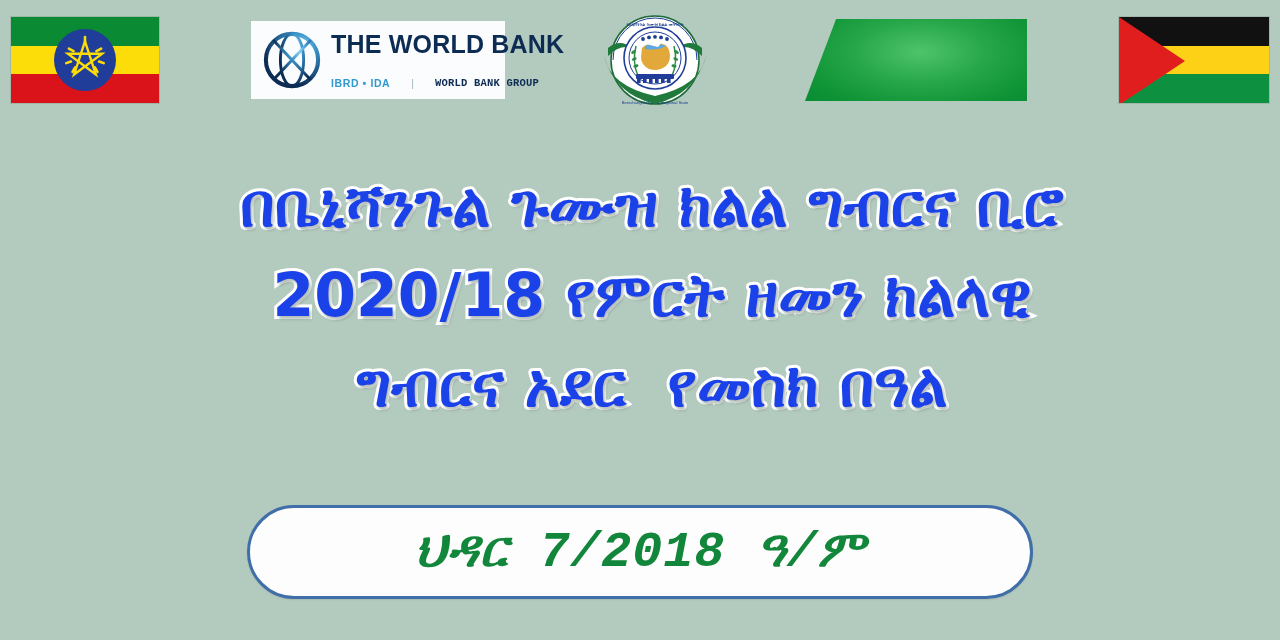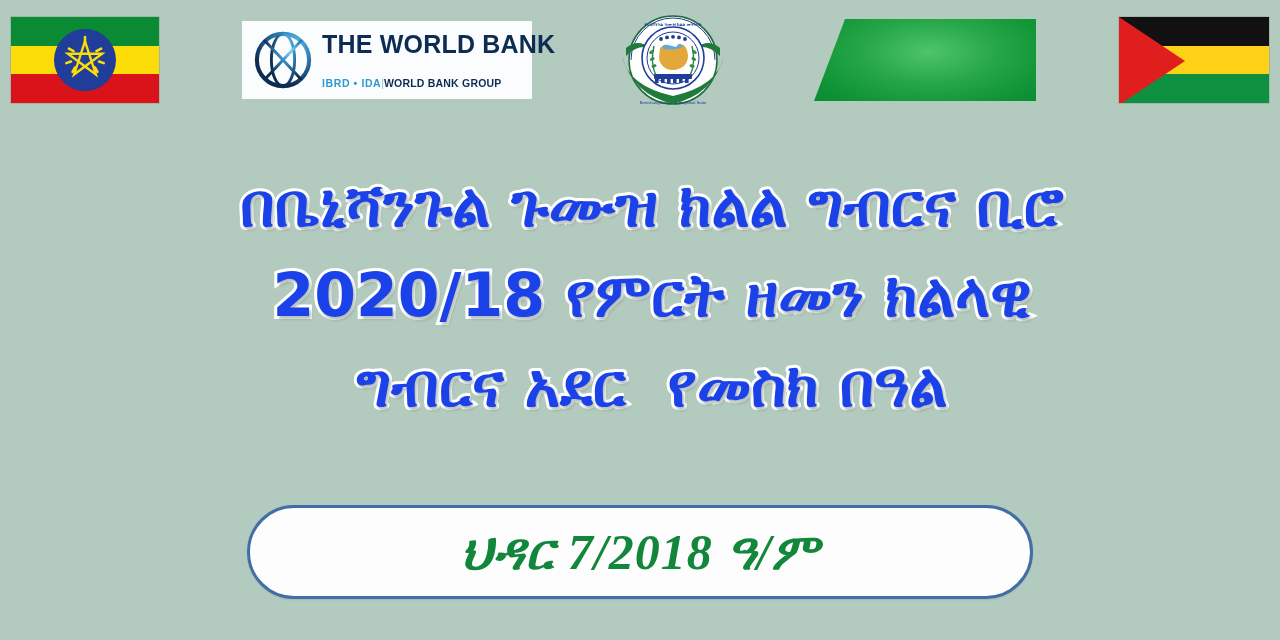--- a/index.html
+++ b/index.html
@@ -32,39 +32,39 @@
     position:absolute; left:50%; top:50%; width:62px; height:62px;
     transform:translate(-50%,-50%); border-radius:50%; background:#1f3d99;
   }
   .eth-star{
     position:absolute; left:50%; top:50%;
     transform:translate(-50%,-50%);
   }
 
   
   .wb-card{
-    width:290px; height:78px; background:#fbfcfd;
+    width:254px; height:78px; background:#fbfcfd;
     display:flex; align-items:center; gap:10px;
     padding:6px 12px;
   }
   .wb-globe{ flex:0 0 auto; }
   .wb-text{ display:flex; flex-direction:column; justify-content:center; }
   .wb-title{
     font-family:"Liberation Sans", sans-serif;
     font-weight:700; font-size:25px; color:#0d2c54; letter-spacing:.2px;
     line-height:1.05; white-space:nowrap;
   }
   .wb-sub{
-    display:flex; align-items:center; gap:0;
+    display:flex; align-items:center; gap:21px;
     font-family:"Liberation Sans", sans-serif;
     font-size:10.5px; font-weight:700; white-space:nowrap; margin-top:20px;
   }
   .wb-ibrd{ color:#2e9ad0; letter-spacing:.6px; }
   .wb-rule{ color:#9fb6c6; font-weight:400; }
-  .wb-grp{ color:#0d2c54; letter-spacing:.2px; }
+  .wb-grp{ color:#0d2c54; letter-spacing:.2px;font-family:Liberation Mono, monospace; }
 
   
   .emblem{ position:relative; width:118px; height:105px; }
 
   
   .drdip{
     position:relative; width:222px; height:82px;
     display:flex; align-items:center; justify-content:center;
   }
   .drdip-shape{
@@ -120,21 +120,21 @@
   }
   .date-pill{
     width:786px; height:94px;
     background:#fdfdfd;
     border:3px solid #3f6ea8;
     border-radius:47px;
     display:flex; align-items:center; justify-content:center;
     box-shadow:0 1px 2px rgba(0,0,0,.08);
   }
   .date-text{
-    font-family:Liberation Serif, serif;
+    font-family:Liberation Mono, monospace;
     font-weight:700; font-style:italic;
     font-size:50px; color:#12873b;
     letter-spacing:1px; white-space:pre;
   }
 </style>
 </head>
 <body>
 
 <div class="logo-strip">
 

